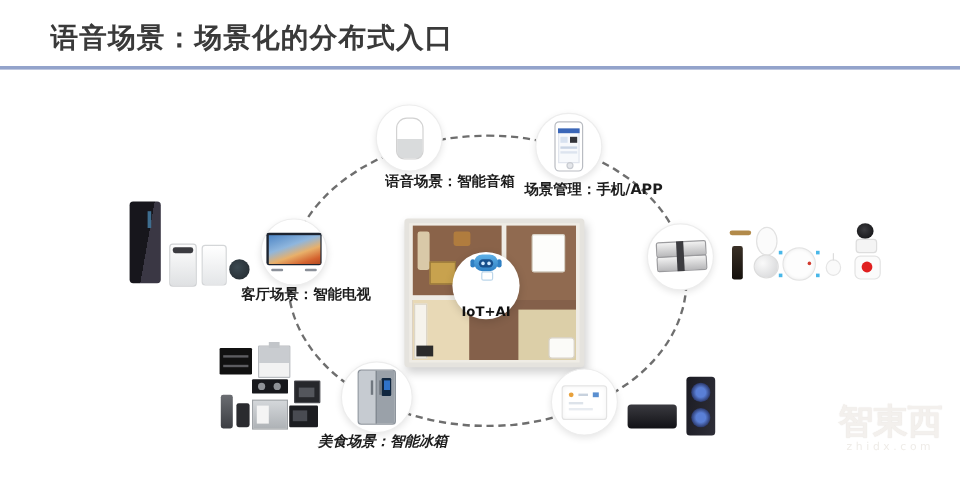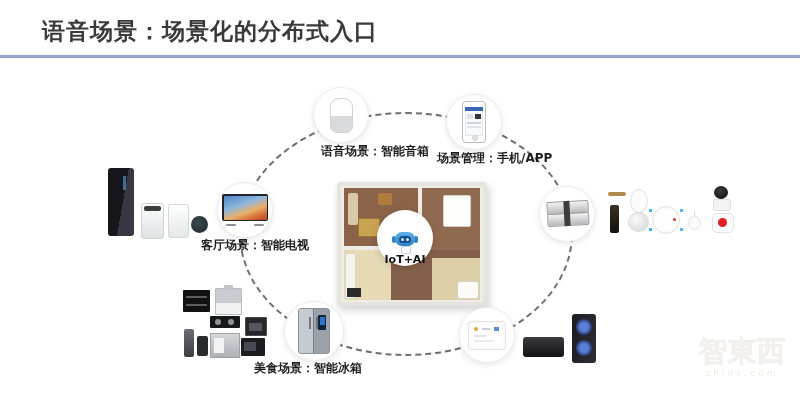--- a/index.html
+++ b/index.html
@@ -33,21 +33,21 @@
   .f-stove{left:4%;top:88%;width:10%;height:8%;background:#2b2b2b;}
   .f-tub{left:82%;top:82%;width:14%;height:14%;background:#fbfbf8;border:1px solid #d8d2c6;border-radius:3px;}
   
   .node{position:absolute;width:54px;height:54px;border-radius:50%;background:#fff;
         border:1px solid #ededed;box-shadow:0 2px 6px rgba(0,0,0,.10);
         display:flex;align-items:center;justify-content:center;z-index:3;}
   .node-label{position:absolute;font-size:12px;font-weight:700;color:#1c1c1c;
               white-space:nowrap;z-index:3;}
   .center-node{position:absolute;left:377px;top:210px;width:56px;height:56px;border-radius:50%;
                background:#fff;box-shadow:0 2px 7px rgba(0,0,0,.15);z-index:4;
-               display:flex;flex-direction:column;align-items:center;justify-content:flex-end;}
+               display:flex;flex-direction:column;align-items:center;justify-content:space-between;}
   .center-label{font-size:11px;font-weight:700;color:#111;margin-top:1px;}
   
   .robot{position:relative;width:26px;height:22px;}
   .robot .head{position:absolute;left:3px;top:2px;width:20px;height:14px;border-radius:7px;
                background:linear-gradient(#5fb2e8,#2f80c4);}
   .robot .ear{position:absolute;top:6px;width:4px;height:7px;border-radius:2px;background:#2f80c4;}
   .robot .ear.l{left:0;} .robot .ear.r{right:0;}
   .robot .face{position:absolute;left:7px;top:6px;width:12px;height:7px;border-radius:4px;background:#174f8c;}
   .robot .eye{position:absolute;top:8px;width:3px;height:3px;border-radius:50%;background:#cfe9ff;}
   .robot .eye.l{left:9px;} .robot .eye.r{left:14px;}
@@ -220,21 +220,21 @@
 
   <div class="node" style="left:284px;top:301px;width:58px;height:58px;">
     <div class="dev-fridge">
       <div class="split"></div>
         <div class="scrn"></div>
         <div class="glow"></div>
       <div class="h1"></div>
         <div class="h2"></div>
     </div>
   </div>
-  <div class="node-label" style="left:254px;top:360px;">美食场景：智能冰箱</div>
+  <div class="node-label" style="left:265px;top:360px;font-style:italic;">美食场景：智能冰箱</div>
 
   <div class="node" style="left:459px;top:307px;">
     <div class="dev-mirror">
       <div class="d1"></div>
         <div class="d2"></div>
         <div class="d3"></div>
         <div class="d4"></div>
         <div class="d5"></div>
     </div>
   </div>

